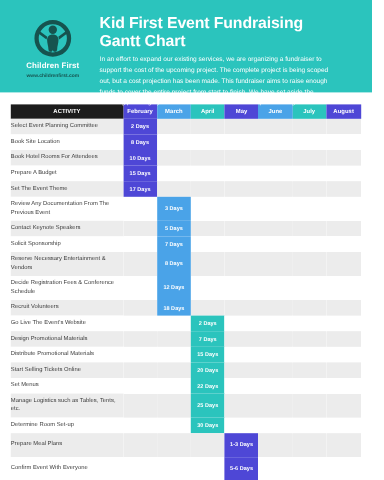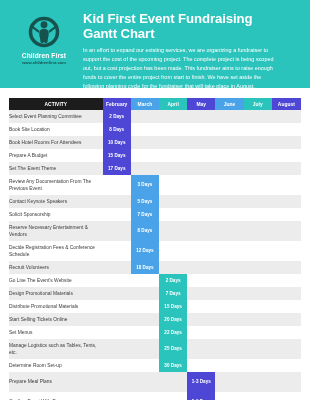--- a/index.html
+++ b/index.html
@@ -10,21 +10,21 @@
     width: 310px;
     height: 400px;
     background: #ffffff;
     font-family: "Liberation Sans", sans-serif;
     overflow: hidden;
   }
 
   
   .header {
     background: #2bc4bd;
-    height: 88px;
+    height: 77px;
     display: flex;
     align-items: flex-start;
     padding: 9px 26px 0 8px;
     box-sizing: border-box;
   }
   .brand {
     width: 72px;
     flex: 0 0 72px;
     display: flex;
     flex-direction: column;

